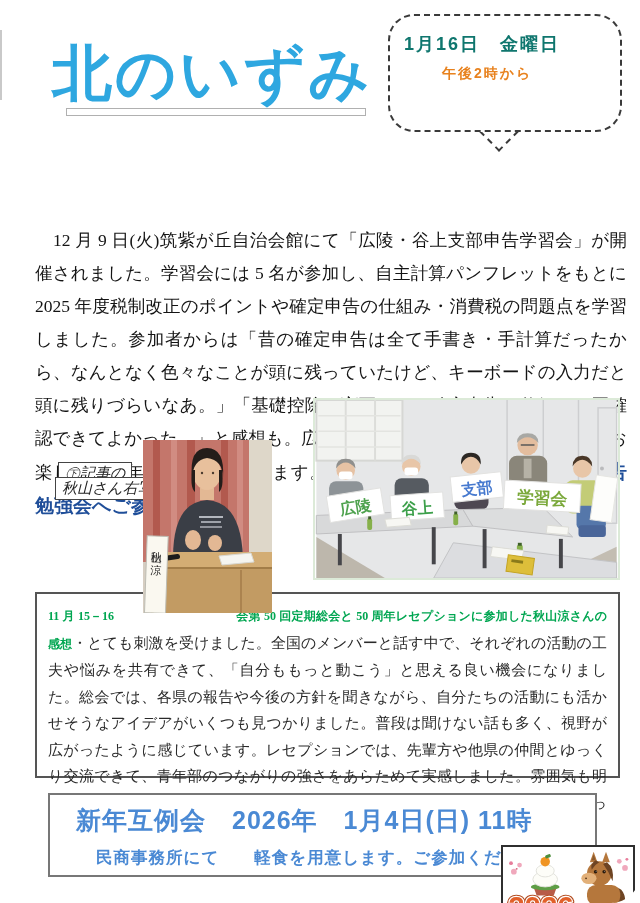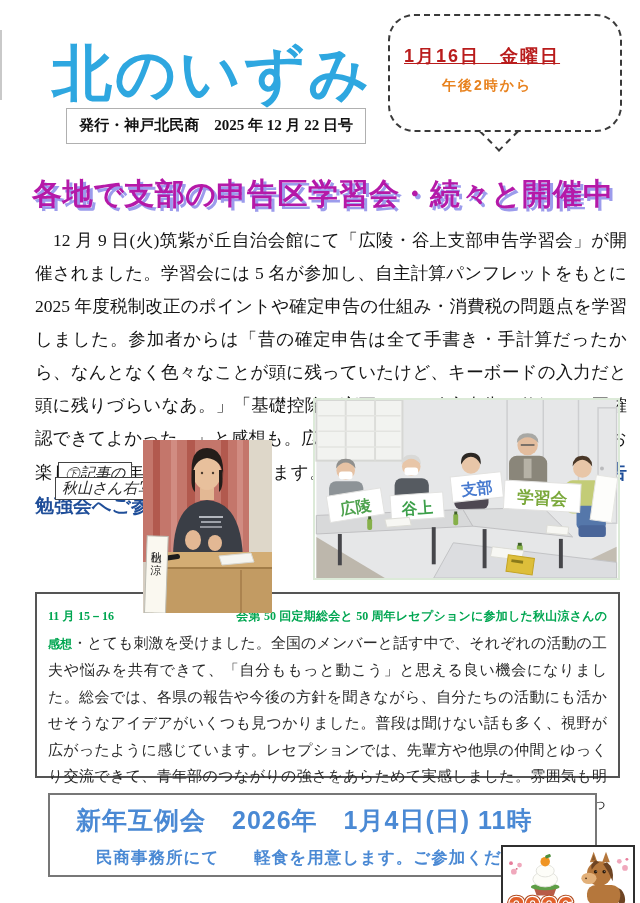--- a/index.html
+++ b/index.html
@@ -1,36 +1,36 @@
 <!DOCTYPE html>
 <html><head>
 <meta charset="utf-8">
 <style>
   html,body{margin:0;padding:0;background:#fff;}
   .page{position:relative;width:640px;height:903px;background:#ffffff;overflow:hidden;
-        font-family:"Liberation Serif",serif;color:#1a1a1a;}
+        font-family:"Liberation Serif",serif;color:#1a1a1a;border-radius:29px;}
   .artifact{position:absolute;left:0;top:30px;width:2px;height:70px;background:#c9c9c9;}
 
   
   .title{position:absolute;left:52px;top:44px;width:340px;
          font-family:"Liberation Sans",sans-serif;font-weight:900;font-size:60px;
          letter-spacing:3px;color:#2ea7e0;line-height:1;}
   .issue-box{position:absolute;left:66px;top:108px;width:286px;border:1px solid #b0b0b0;
          background:#fff;text-align:center;font-weight:bold;font-size:15px;line-height:1.85;
          padding:3px 6px;color:#111;}
 
   
   .bubble{position:absolute;left:388px;top:14px;width:230px;height:114px;background:#fff;
          border:2px dashed #3a3a3a;border-radius:26px;z-index:2;
          font-family:"Liberation Sans",sans-serif;font-weight:bold;}
   .bubble-tail{position:absolute;left:485px;top:118px;width:26px;height:26px;background:#fff;
          border-right:2px dashed #3a3a3a;border-bottom:2px dashed #3a3a3a;
          transform:rotate(45deg);z-index:1;}
   .bubble .l1{margin:16px 0 0 16px;font-size:17px;letter-spacing:1px;color:#e2500e;}
-  .bubble .l2{margin:28px 0 0 14px;font-size:18px;letter-spacing:2px;color:#b91c1c;text-decoration:underline;}
+  .bubble .l2{margin:16px 0 0 14px;font-size:18px;letter-spacing:2px;color:#0f766e;}
   .bubble .l3{margin:9px 0 0 52px;font-size:14px;letter-spacing:2px;color:#e8821e;}
 
   
   .headline{position:absolute;left:32px;top:174px;width:600px;
          font-family:"Liberation Sans",sans-serif;font-weight:900;font-size:30px;
          color:#b519a8;text-shadow:3px 3px 0 #9c9cec;letter-spacing:0.5px;white-space:nowrap;}
 
   
   .article{position:absolute;left:35px;top:224px;width:592px;font-size:17.5px;
          line-height:33px;text-align:justify;color:#141414;}
@@ -68,30 +68,28 @@
 </style>
 </head>
 <body>
 
 <div class="page">
 
   <div class="artifact"></div>
 
   <div class="title">北のいずみ</div>
   <div class="issue-box">
-    <div>発行・神戸北民商　2025 年 12 月 22 日号</div>
   </div>
 
   <div class="bubble-tail"></div>
   <div class="bubble">
     <div class="l2">1月16日　金曜日</div>
     <div class="l3">午後2時から</div>
   </div>
 
-  <div class="headline">各地で支部の申告区学習会・続々と開催中</div>
 
   <div class="article">
     <span>　12 月 9 日(火)筑紫が丘自治会館にて「広陵・谷上支部申告学習会」が開催されました。学習会には 5 名が参加し、自主計算パンフレットをもとに 2025 年度税制改正のポイントや確定申告の仕組み・消費税の問題点を学習しました。参加者からは「昔の確定申告は全て手書き・手計算だったから、なんとなく色々なことが頭に残っていたけど、キーボードの入力だと頭に残りづらいなあ。」「基礎控除の変更など、確定申告の仕組みを再確認できてよかった。」と感想も。広陵・谷上支部では、年明け1月中旬にお楽しみ・新年会を企画しています。ぜひ参加してください。</span><span class="cta">各地の申告勉強会へご参加ください。</span>
   </div>
 
   <div class="note-box note1">㊦記事の</div>
   <div class="note-box note2">秋山さん右写真</div>
 
   <div class="photo-left">
     <svg width="129" height="173" viewBox="0 0 129 173">

